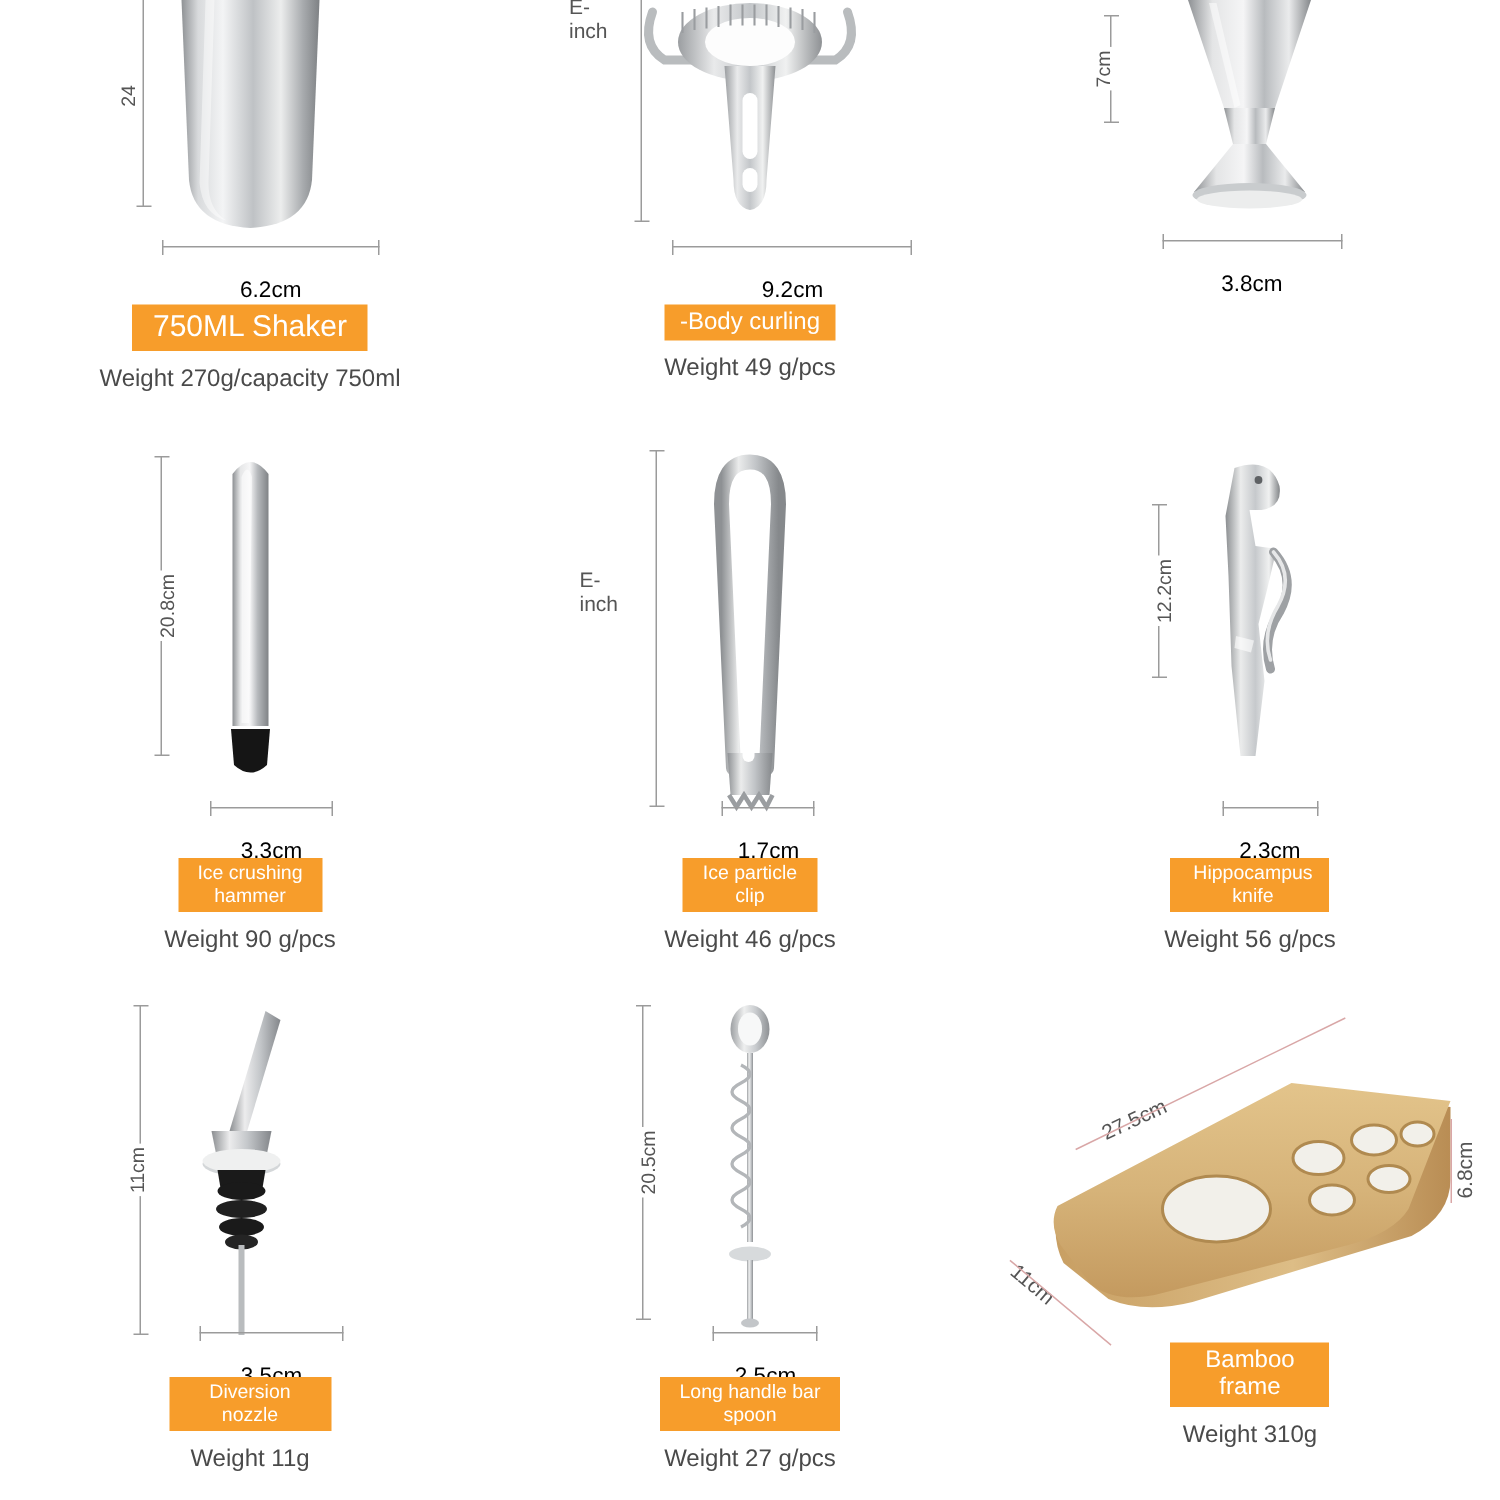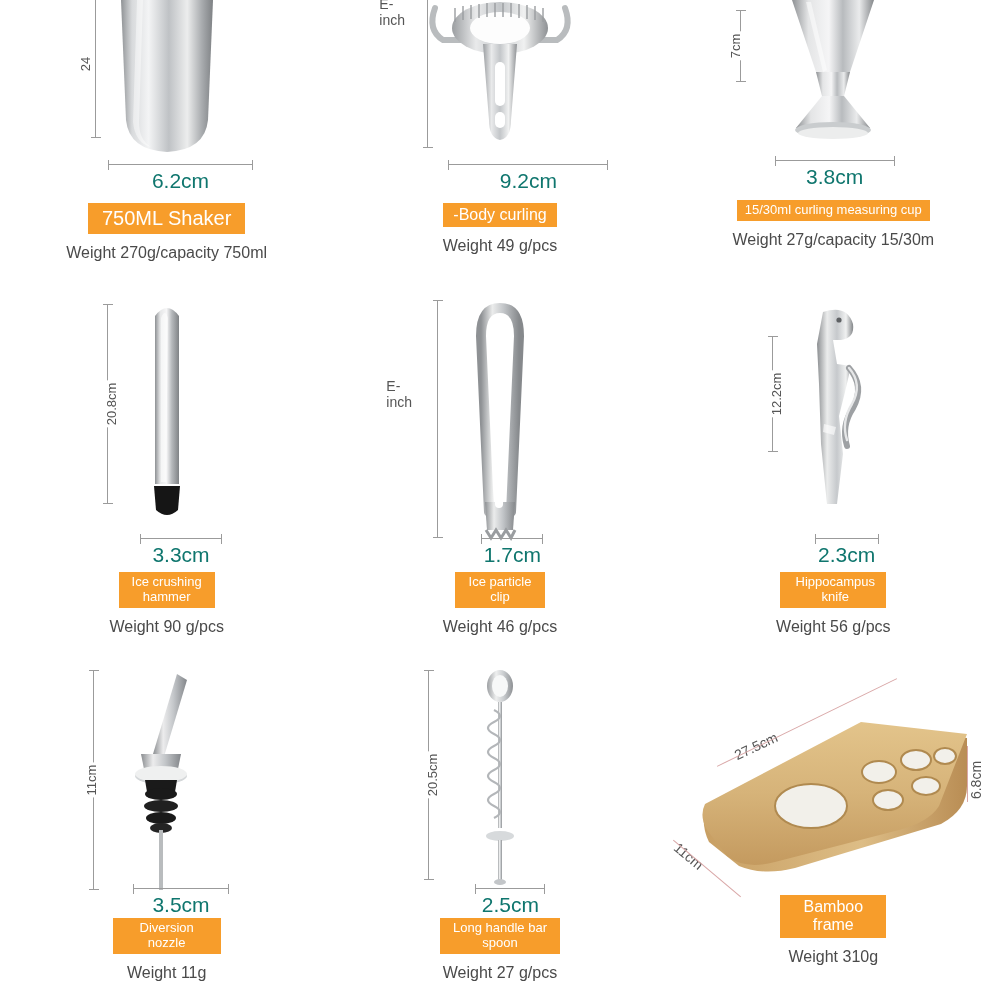--- a/index.html
+++ b/index.html
@@ -75,25 +75,25 @@
     content: "";
     position: absolute;
     top: -5px;
     height: 10px;
     border-left: 1px solid #9b9b9b;
   }
   .dim-h::before { left: 0; }
   .dim-h::after { right: 0; }
   .dim-h .lbl {
     position: absolute;
-    top: 4px;
+    top: 20px;
     left: 50%;
     transform: translateX(-50%);
-    font-size: 21px;
-    color: #0f766e;
+    font-size: 15px;
+    color: #000000;
     white-space: nowrap;
   }
   .einch {
     position: absolute;
     font-size: 14px;
     color: #555;
     width: 26px;
     line-height: 1.15;
     text-align: left;
   }
@@ -230,24 +230,20 @@
           <ellipse cx="75" cy="133" rx="35" ry="6" fill="#eceded"></ellipse>
           <path d="M48 2 L53 2 L69 70 L65 72 Z" fill="#ffffff" opacity="0.5"></path>
         </svg>
       </div>
       <div class="dim-v" style="left:73px; top:10px; height:72px;">
         <span class="lbl">7cm</span>
       </div>
       <div class="dim-h" style="left:108px; top:160px; width:120px;">
         <span class="lbl">3.8cm</span>
       </div>
-      <div class="caption" style="top:200px;">
-        <span class="name-tag small">15/30ml curling measuring cup</span>
-        <div class="weight">Weight 27g/capacity 15/30m</div>
-      </div>
     </div>
   </div>
 
   <div class="row" style="top:290px; height:360px;">
 
     <div class="cell">
       <div class="prod-art" style="height:250px; width:100%; align-items:flex-start;">
         <svg width="60" height="250" viewBox="0 0 60 250" style="margin-top:14px;">
           <defs>
             <linearGradient id="steel4" x1="0" y1="0" x2="1" y2="0">

